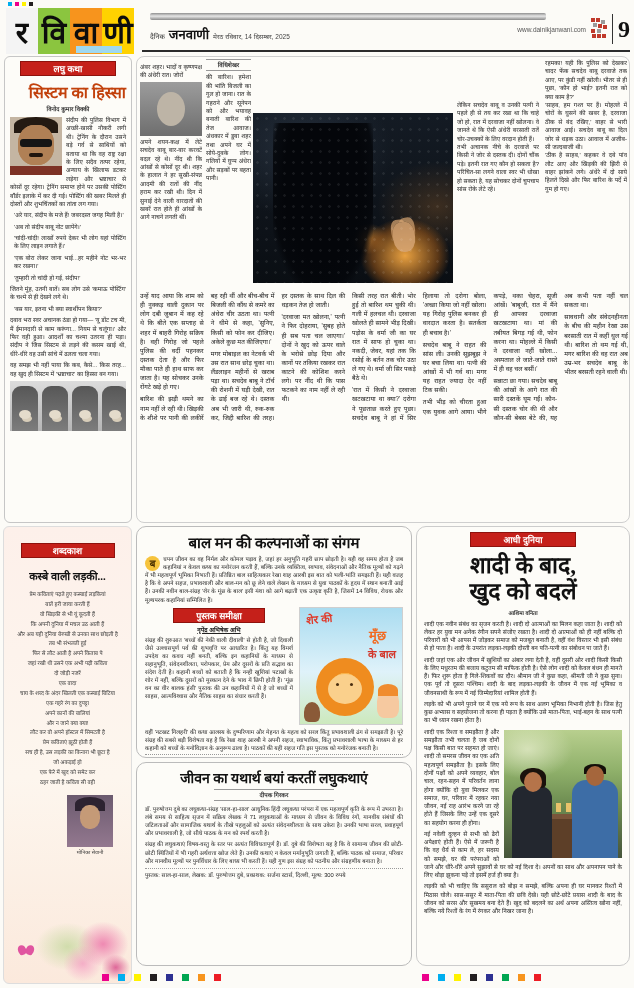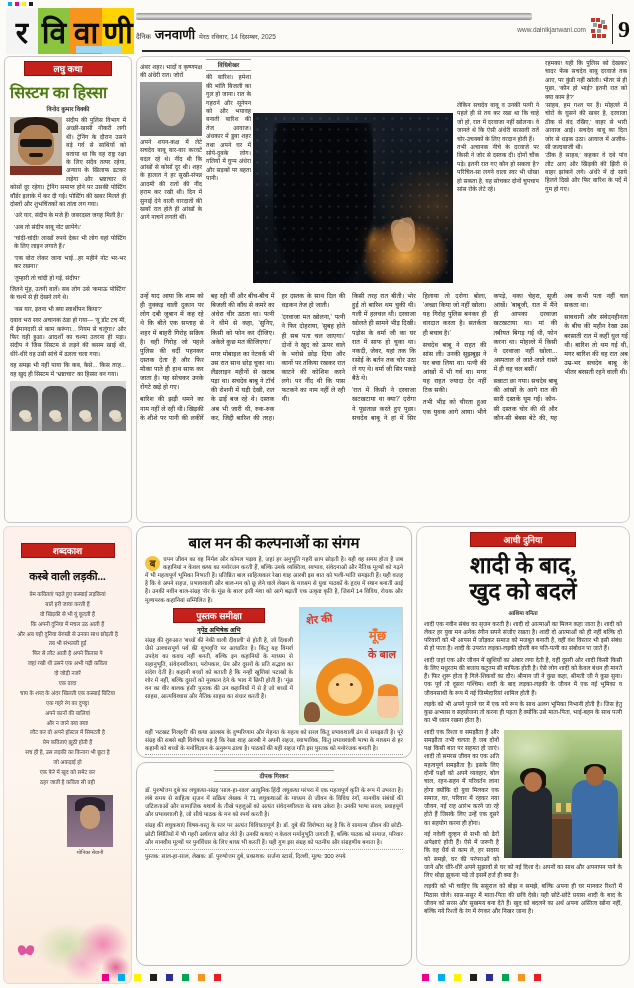--- a/index.html
+++ b/index.html
@@ -8,36 +8,36 @@
 .serif{font-family:"Liberation Serif",serif}
 .jtext{font-size:6px;line-height:1.4;text-align:justify;color:#242424}
 .jtext p{margin-bottom:3px}
 .red-tab{background:#c5201a;color:#fff;font-weight:bold;text-align:center;font-size:9px;line-height:15px;height:15px;border:1px solid #8e120d}
 
 .top-dots{position:absolute;left:8px;top:2px;display:flex;gap:3px}
 .top-dots i{width:4px;height:4px;display:block}
 .logo{position:absolute;left:6px;top:8px;width:128px;height:46px;display:flex}
 .logo .tile{width:32px;height:46px;display:flex;align-items:center;justify-content:center;font-family:"Liberation Serif",serif;font-weight:bold;font-size:30px;color:#0d0d0d}
 .logo-strip{position:absolute;left:76px;top:46px;width:46px;height:7px;background:#9fd8f0}
-.mast-mid{position:absolute;left:136px;top:13px;width:396px}
+.mast-mid{position:absolute;left:150px;top:13px;width:396px}
 .grad-bar{height:7px;width:100%;background:linear-gradient(180deg,#8f8f8f,#e6e6e6 45%,#8a8a8a);border-radius:2px}
 .paper-line{margin-top:5px;display:flex;align-items:baseline;gap:4px}
 .paper-prefix{font-size:7px;color:#333}
 .paper-name{font-size:13px;font-weight:bold;font-family:"Liberation Serif",serif;color:#111}
 .edition{font-size:6.5px;color:#444}
 .mast-right{position:absolute;right:4px;top:14px;display:flex;align-items:center;gap:5px}
 .website{font-size:6.5px;color:#555}
 .pixlogo{position:relative;width:16px;height:22px}
 .pix{position:absolute;left:0;top:0;width:4px;height:4px;background:#c0392b;box-shadow:5px 0 #c0392b,10px 2px #9a9a9a,2px 5px #9a9a9a,7px 6px #c0392b,12px 7px #c0392b,0 11px #c0392b,6px 11px #9a9a9a,1px 16px #c0392b,6px 16px #c0392b,11px 16px #c0392b}
 .pg-div{width:1px;height:30px;background:#333}
 .page-number{font-size:24px;font-weight:bold;color:#111;font-family:"Liberation Serif",serif}
 .mast-rule{position:absolute;left:142px;top:50px;width:488px;height:2px;background:#2c2c2c}
 
 .laghu{position:absolute;left:4px;top:56px;width:128px;height:467px;border:1px solid #c6c6c6;border-radius:6px;padding:4px 5px;background:#fdfcf8;overflow:hidden}
-.laghu h2{font-family:"Liberation Serif",serif;font-size:16px;text-align:left;margin:5px 0 2px;color:#4d7c0f}
+.laghu h2{font-family:"Liberation Serif",serif;font-size:16px;text-align:right;margin:5px 0 2px;color:#c2410c}
 .byline-sm{font-size:6px;font-weight:bold;text-align:center;color:#333;margin-bottom:3px}
 .photo-man{float:left;width:52px;height:58px;margin:1px 4px 1px 0;position:relative;background:#c4b5a2;overflow:hidden}
 .photo-man .hair{position:absolute;top:0;left:4px;width:44px;height:16px;background:#241a12;border-radius:50% 50% 0 0}
 .photo-man .face{position:absolute;top:8px;left:8px;width:36px;height:40px;background:#b08055;border-radius:45%}
 .photo-man .glasses{position:absolute;top:22px;left:10px;width:32px;height:8px;background:#151515;border-radius:3px}
 .photo-man .mustache{position:absolute;top:36px;left:19px;width:14px;height:4px;background:#20150e;border-radius:2px}
 .photo-man .shirt{position:absolute;bottom:0;left:0;width:100%;height:9px;background:#7d3226}
 .dlg{padding-left:4px}
 .hands-img{position:relative;width:100%;height:50px;margin-top:3px;background:linear-gradient(180deg,#dcdcdc,#b6b6b6);overflow:hidden}
 .hands-img .fig{position:absolute;bottom:0;width:26px;height:45px;background:linear-gradient(180deg,#575757,#7d7d7d);border-radius:9px 9px 0 0}
@@ -169,21 +169,21 @@
     <span class="website">www.dainikjanwani.com</span>
     <span class="pixlogo">
         <i class="pix"></i>
       </span>
     <span class="pg-div"></span>
     <span class="page-number">9</span>
   </div>
   <div class="mast-rule"></div>
 
   <div class="laghu">
-    <div class="red-tab" style="width:88px;margin:0 auto">लघु कथा</div>
+    <div class="red-tab" style="width:96px;margin:0 auto">लघु कथा</div>
     <h2>सिस्टम का हिस्सा</h2>
     <div class="byline-sm">विनोद कुमार विक्की</div>
     <div class="jtext">
       <div class="photo-man">
         <i class="hair"></i>
           <i class="face" style="position:absolute"></i>
         <span class="face" style="position:absolute"></span>
         <span class="glasses" style="position:absolute"></span>
         <span class="mustache" style="position:absolute"></span>
         <span class="shirt" style="position:absolute"></span>
@@ -319,20 +319,21 @@
         <span class="kid-girl">
             <i></i>
           </span>
       </div>
     </div>
     <div class="bm-bottom">वहीं 'नटखट गिलहरी' की कथा आलस्य के दुष्परिणाम और मेहनत के महत्व को सरल किंतु प्रभावशाली ढंग से समझाती है। पूरे संग्रह की सबसे बड़ी विशेषता यह है कि रेखा शाह आरबी ने अपनी सहज, स्वाभाविक, किंतु प्रभावशाली भाषा के माध्यम से हर कहानी को बच्चों के मनोविज्ञान के अनुरूप ढाला है। पाठकों की यही सहज गति इस पुस्तक को मनोरंजक बनाती है।</div>
     <div class="credit">पुस्तक: शेर के मूंछ के बाल, लेखिका: रेखा शाह आरबी, प्रकाशन: साहित्यांजलि प्रकाशन, प्रयागराज, मूल्य: 250 रुपये</div>
   </div>
 
   <div class="jeevan">
+    <h2>जीवन का यथार्थ बयां करतीं लघुकथाएं</h2>
     <div class="j-byline">दीपक गिरकर</div>
     <div class="jtext">
       <p>डॉ. पुरुषोत्तम दुबे का लघुकथा-संग्रह 'साल-हा-साल' आधुनिक हिंदी लघुकथा परंपरा में एक महत्वपूर्ण कृति के रूप में उभरता है। लंबे समय से साहित्य सृजन में सक्रिय लेखक ने 71 लघुकथाओं के माध्यम से जीवन के विविध रंगों, मानवीय संबंधों की जटिलताओं और सामाजिक यथार्थ के तीखे पहलुओं को अत्यंत संवेदनशीलता के साथ उकेरा है। उनकी भाषा सरल, प्रवाहपूर्ण और प्रभावशाली है, जो सीधे पाठक के मन को स्पर्श करती है।</p>
       <p>संग्रह की लघुकथाएं विषय-वस्तु के स्तर पर अत्यंत विविधतापूर्ण हैं। डॉ. दुबे की विशेषता यह है कि वे सामान्य जीवन की छोटी-छोटी स्थितियों में भी गहरी अर्थवत्ता खोज लेते हैं। उनकी कथाएं न केवल मर्मानुभूति जगाती हैं, बल्कि पाठक को समाज, परिवार और मानवीय मूल्यों पर पुनर्विचार के लिए बाध्य भी करती हैं। यही गुण इस संग्रह को पठनीय और संग्रहणीय बनाता है।</p>
     </div>
     <div class="credit">पुस्तक: साल-हा-साल, लेखक: डॉ. पुरुषोत्तम दुबे, प्रकाशक: सर्जना स्टार्स, दिल्ली, मूल्य: 300 रुपये</div>
   </div>
 
   <div class="aadhi">
     <div class="red-tab">आधी दुनिया</div>

